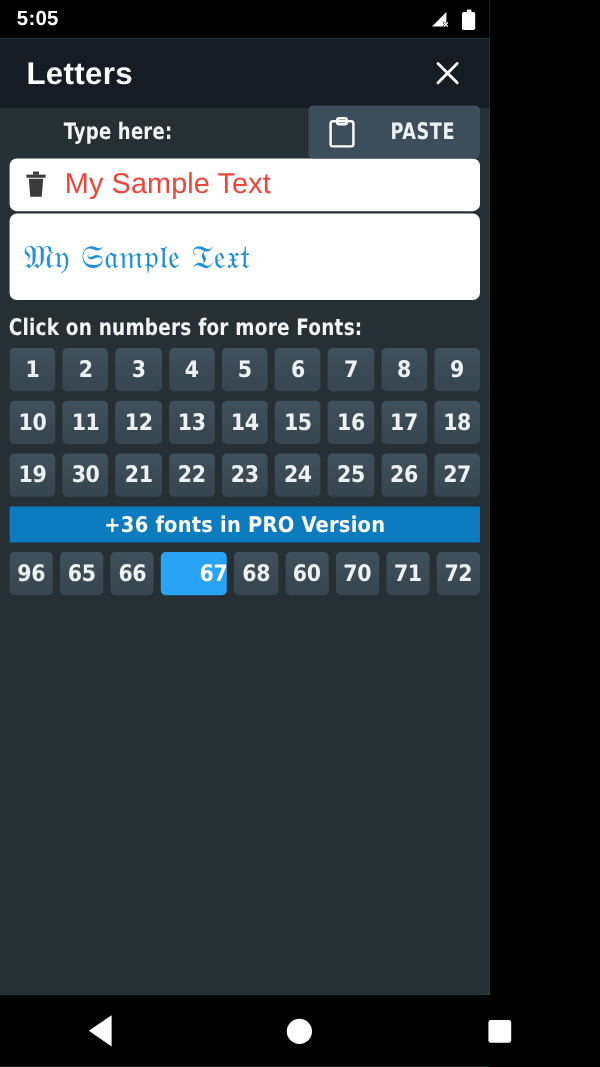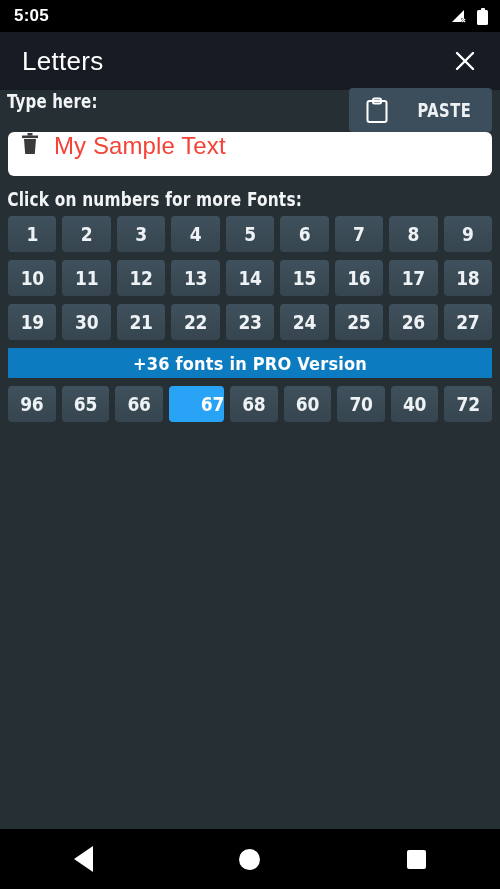--- a/index.html
+++ b/index.html
@@ -2,21 +2,21 @@
 <html><head>
 <meta charset="utf-8">
 <style>
   * { margin:0; padding:0; box-sizing:border-box; }
   html, body {
     width:500px; height:889px;
     background:#000;
     font-family:"Liberation Sans", sans-serif;
     overflow:hidden;
   }
-  .phone { position:relative; width:500px; height:889px; background:#14b8a6; }
+  .phone { position:relative; width:408px; height:889px; background:#14b8a6; }
 
   
   .statusbar{
     height:32px; background:#000; color:#fff;
     display:flex; align-items:center; justify-content:space-between;
     padding:0 12px 0 14px;
   }
   .status-time{ font-size:17px; font-weight:bold; letter-spacing:.2px; }
   .status-icons{ display:flex; align-items:center; gap:9px; }
   .sig{ position:relative; width:17px; height:14px; }
@@ -24,29 +24,29 @@
   .batt{ width:11px; height:17px; position:relative; }
   .batt-body{ position:absolute; left:0; top:2px; width:11px; height:15px; background:#fff; border-radius:1.5px; }
   .batt-cap{ position:absolute; left:3.5px; top:0; width:4px; height:2.5px; background:#fff; border-radius:1px 1px 0 0;}
 
   
   .titlebar{
     height:58px; background:#161b24;
     display:flex; align-items:center; justify-content:space-between;
     padding:0 18px 0 22px;
   }
-  .title{ color:#fff; font-size:26px; font-weight:400; letter-spacing:.3px; }
+  .title{ color:#fff; font-size:26px; font-weight:700; letter-spacing:.3px; }
   .close-btn{ width:34px; height:34px; display:flex; align-items:center; justify-content:center; cursor:pointer; }
 
   
   .content{ background:#262f33; padding:0; position:relative; height:739px; }
 
   .label-row{
     position:relative; height:40px;
-    display:flex; 
+    display:flex; align-items:center;margin-left:46px;
   }
   .label{
     color:#f2f4f5; font-size:19px; font-weight:bold;
     font-family:"DejaVu Sans Condensed","Liberation Sans", sans-serif;
     padding-left:8px; letter-spacing:.2px;
     transform:scaleX(.88); transform-origin:left center;
   }
   .action-btn{
     position:absolute; right:8px; top:-2px;
     height:44px; min-width:120px;
@@ -55,21 +55,21 @@
     padding:0 16px; cursor:pointer;
   }
   .action-btn .txt{
     color:#eef1f3; font-size:19px; font-weight:bold; letter-spacing:.6px;
     font-family:"DejaVu Sans Condensed","Liberation Sans", sans-serif;
     transform:scaleX(.86); transform-origin:center;
   }
 
   .field{
     margin:2px 8px 0 8px; background:#fff; border-radius:6px;
-    height:44px; display:flex; padding:0 12px;
+    height:44px; display:flex; align-items:center; padding:0 12px;
   }
   .field .input-text{
     color:#f44336; font-size:24px; margin-left:14px; letter-spacing:.1px;
   }
   .trash{ width:20px; height:24px; position:relative; flex:none; }
 
   .result-box{
     margin:2px 8px 0 8px; background:#fff; border-radius:6px;
     height:72px; display:flex; align-items:center; padding:0 12px;
   }
@@ -172,20 +172,23 @@
         <svg width="20" height="24" viewBox="0 0 20 24">
           <rect x="2" y="3.5" width="16" height="2.6" fill="#3a3a3a"></rect>
           <rect x="7.5" y="1" width="5" height="2.6" fill="#3a3a3a"></rect>
           <path d="M4 7 h12 l-1.2 15 h-9.6 z" fill="#3a3a3a"></path>
         </svg>
       </div>
       <div class="input-text" placeholder="Type here">My Sample Text</div>
     </div>
 
 
+    <div class="result-box">
+      <div class="result-text">𝔐𝔶 𝔖𝔞𝔪𝔭𝔩𝔢 𝔗𝔢𝔵𝔱</div>
+    </div>
 
     <div class="hint">Click on numbers for more Fonts:</div>
 
     <div class="grid-rows">
       <div class="grid">
         <div class="numbtn">1</div>
         <div class="numbtn">2</div>
         <div class="numbtn">3</div>
         <div class="numbtn">4</div>
         <div class="numbtn">5</div>
@@ -222,21 +225,21 @@
 
     <div class="grid-rows">
       <div class="grid">
         <div class="numbtn">96</div>
         <div class="numbtn">65</div>
         <div class="numbtn">66</div>
         <div class="numbtn selected">67</div>
         <div class="numbtn">68</div>
         <div class="numbtn">60</div>
         <div class="numbtn">70</div>
-        <div class="numbtn">40</div>
+        <div class="numbtn">71</div>
         <div class="numbtn">72</div>
       </div>
     </div>
 
   </div>
 
   <div class="navbar">
     <div class="nav-hit">
       <div class="nav-back"></div>
     </div>

